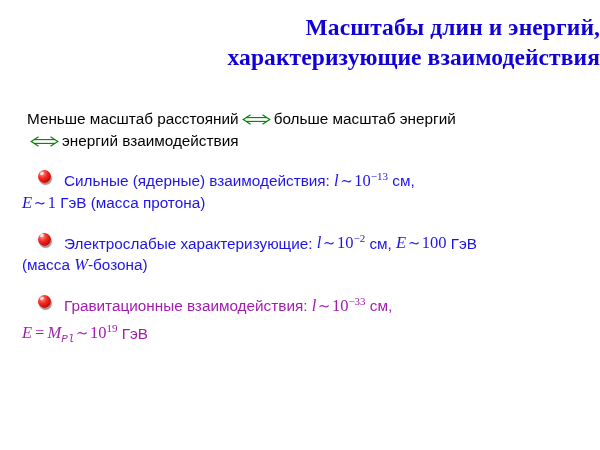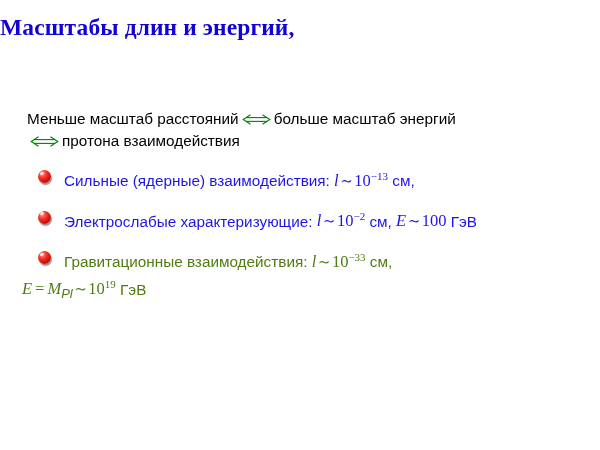--- a/index.html
+++ b/index.html
@@ -21,21 +21,21 @@
     width: 600px;
     height: 450px;
   }
 
   
   .title {
     position: absolute;
     top: 12px;
     left: 0;
     width: 600px;
-    text-align: left;
+    text-align: right;
     color: #1200d8;
     font-family: "Liberation Serif", "DejaVu Serif", serif;
     font-weight: bold;
     font-size: 23.5px;
     line-height: 30px;
     letter-spacing: 0.1px;
   }
   .title-line-1 { display: block; }
   .title-line-2 { display: block; }
 
@@ -68,21 +68,21 @@
     width: 488px;
   }
   .bullet-item {
     position: relative;
     padding-left: 58px;
     margin-bottom: 13px;
     font-size: 15.3px;
     line-height: 22px;
   }
   .bullet-item.blue { color: #1f14e8; }
-  .bullet-item.magenta { color: #4d7c0f; }
+  .bullet-item.magenta { color: #a21caf; }
 
   .ball {
     position: absolute;
     left: 38px;
     top: 6px;
     width: 13px;
     height: 13px;
     border-radius: 50%;
     background:
       radial-gradient(circle at 33% 28%, #ff8f86 0%, #f42a20 38%, #c60a04 72%, #7d0300 100%);
@@ -126,70 +126,73 @@
     font-size: 15px;
     padding: 0 1.5px;
   }
   .sup {
     font-family: "Liberation Serif", "DejaVu Serif", serif;
     font-size: 11px;
     vertical-align: super;
     font-style: normal;
   }
   .sub {
-    font-family: Liberation Sans, sans-serif;
-    font-size: 13px;
+    font-family: Liberation Mono, monospace;
+    font-size: 11px;
     vertical-align: sub;
     font-style: italic;
   }
   .txt {
     font-family: "Liberation Sans", sans-serif;
     font-size: 15.3px;
   }
 </style>
 </head>
 <body>
 
 <div class="slide">
 
   <div class="title">
     <span class="title-line-1">Масштабы длин и энергий,</span>
+    <span class="title-line-2">характеризующие взаимодействия</span>
   </div>
 
   <div class="lead">
     <span>Меньше масштаб расстояний</span><span class="arrow"><svg width="29" height="11" viewBox="0 0 29 11">
           <g stroke="#008000" stroke-width="1.1" fill="none">
             <line x1="4" y1="3.6" x2="25" y2="3.6"></line>
             <line x1="4" y1="7.4" x2="25" y2="7.4"></line>
             <polyline points="8.5,0.8 1.2,5.5 8.5,10.2"></polyline>
             <polyline points="20.5,0.8 27.8,5.5 20.5,10.2"></polyline>
           </g>
         </svg></span><span>больше масштаб энергий</span><br><span class="arrow"><svg width="29" height="11" viewBox="0 0 29 11">
           <g stroke="#008000" stroke-width="1.1" fill="none">
             <line x1="4" y1="3.6" x2="25" y2="3.6"></line>
             <line x1="4" y1="7.4" x2="25" y2="7.4"></line>
             <polyline points="8.5,0.8 1.2,5.5 8.5,10.2"></polyline>
             <polyline points="20.5,0.8 27.8,5.5 20.5,10.2"></polyline>
           </g>
-        </svg></span><span>протона взаимодействия</span>
+        </svg></span><span>энергий взаимодействия</span>
   </div>
 
   <div class="bullets">
 
     <div class="bullet-item blue">
       <span class="ball"></span>
       <span class="btext">
         <span class="bline1"><span class="txt">Сильные (ядерные) взаимодействия:</span>&nbsp;<span class="m"><span class="mi">l</span><span class="sim">∼</span><span class="mn">10</span><span class="sup">−13</span></span>&nbsp;<span class="txt">см,</span></span>
+        <span class="bline2"><span class="m"><span class="mi">E</span><span class="sim">∼</span><span class="mn">1</span></span>&nbsp;<span class="txt">ГэВ</span>&nbsp;<span class="txt">(масса протона)</span></span>
       </span>
     </div>
 
     <div class="bullet-item blue">
       <span class="ball"></span>
       <span class="btext">
         <span class="bline1"><span class="txt">Электрослабые характеризующие:</span>&nbsp;<span class="m"><span class="mi">l</span><span class="sim">∼</span><span class="mn">10</span><span class="sup">−2</span></span>&nbsp;<span class="txt">см,</span>&nbsp;<span class="m"><span class="mi">E</span><span class="sim">∼</span><span class="mn">100</span></span>&nbsp;<span class="txt">ГэВ</span></span>
+        <span class="bline2"><span class="txt">(масса</span>&nbsp;<span class="mi">W</span><span class="txt">-бозона)</span></span>
       </span>
     </div>
 
     <div class="bullet-item magenta">
       <span class="ball"></span>
       <span class="btext">
         <span class="bline1"><span class="txt">Гравитационные взаимодействия:</span>&nbsp;<span class="m"><span class="mi">l</span><span class="sim">∼</span><span class="mn">10</span><span class="sup">−33</span></span>&nbsp;<span class="txt">см,</span></span>
         <span class="bline2"><span class="m"><span class="mi">E</span><span class="mn" style="padding:0 3px">=</span><span class="mi">M</span><span class="sub">Pl</span><span class="sim">∼</span><span class="mn">10</span><span class="sup">19</span></span>&nbsp;<span class="txt">ГэВ</span></span>
       </span>
     </div>

